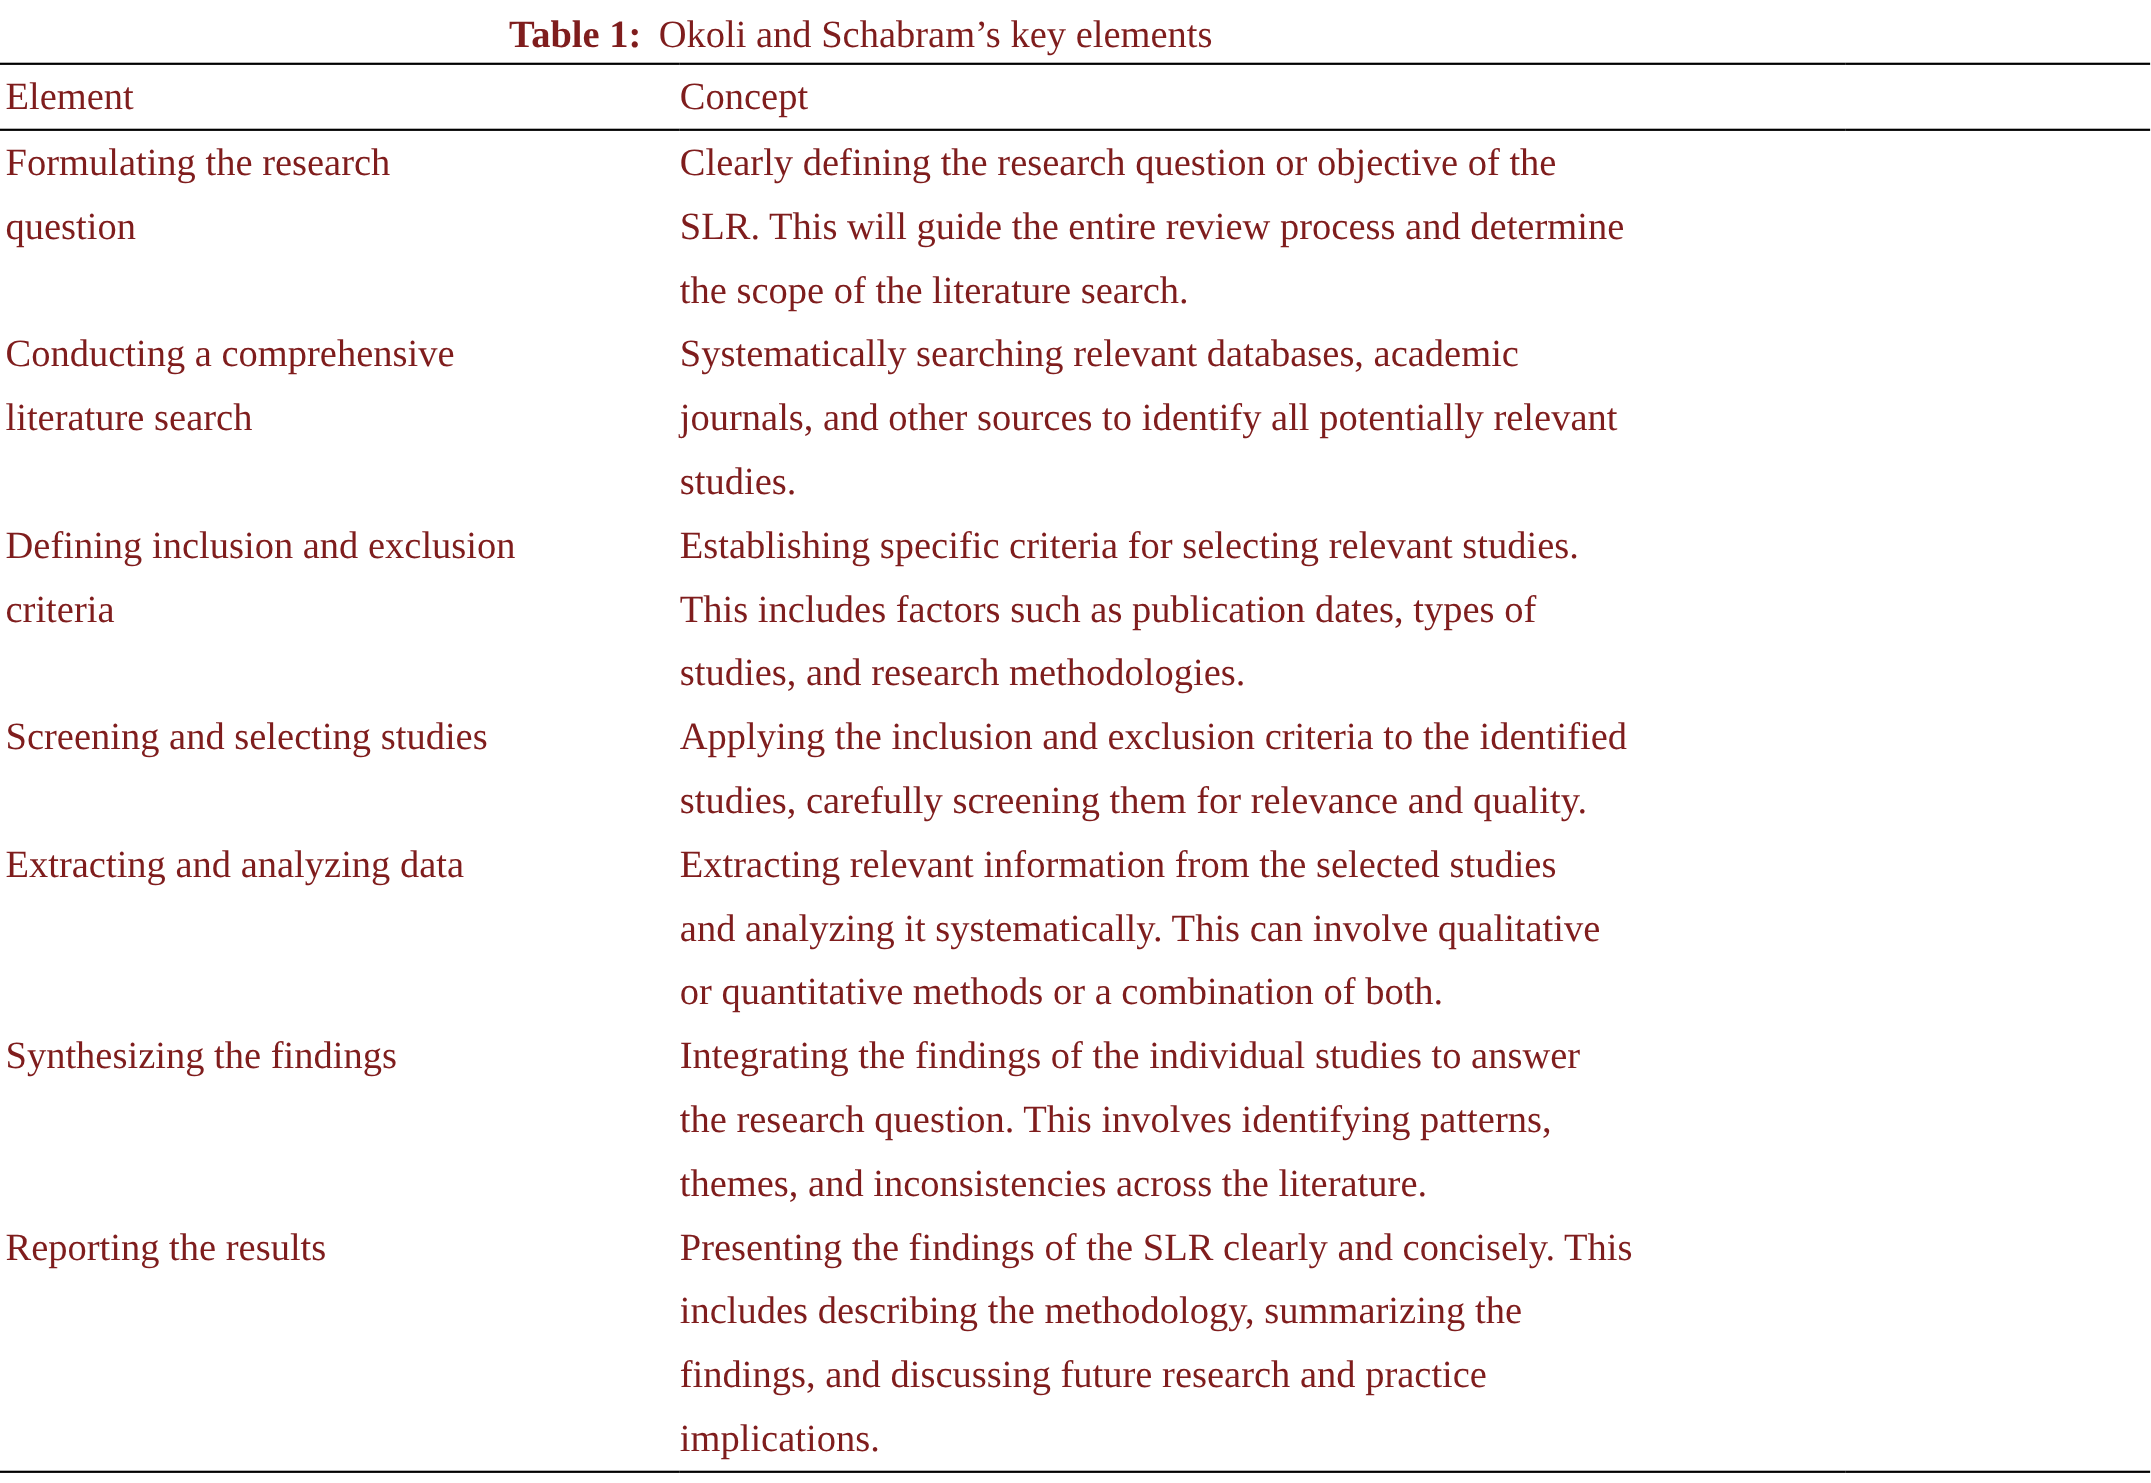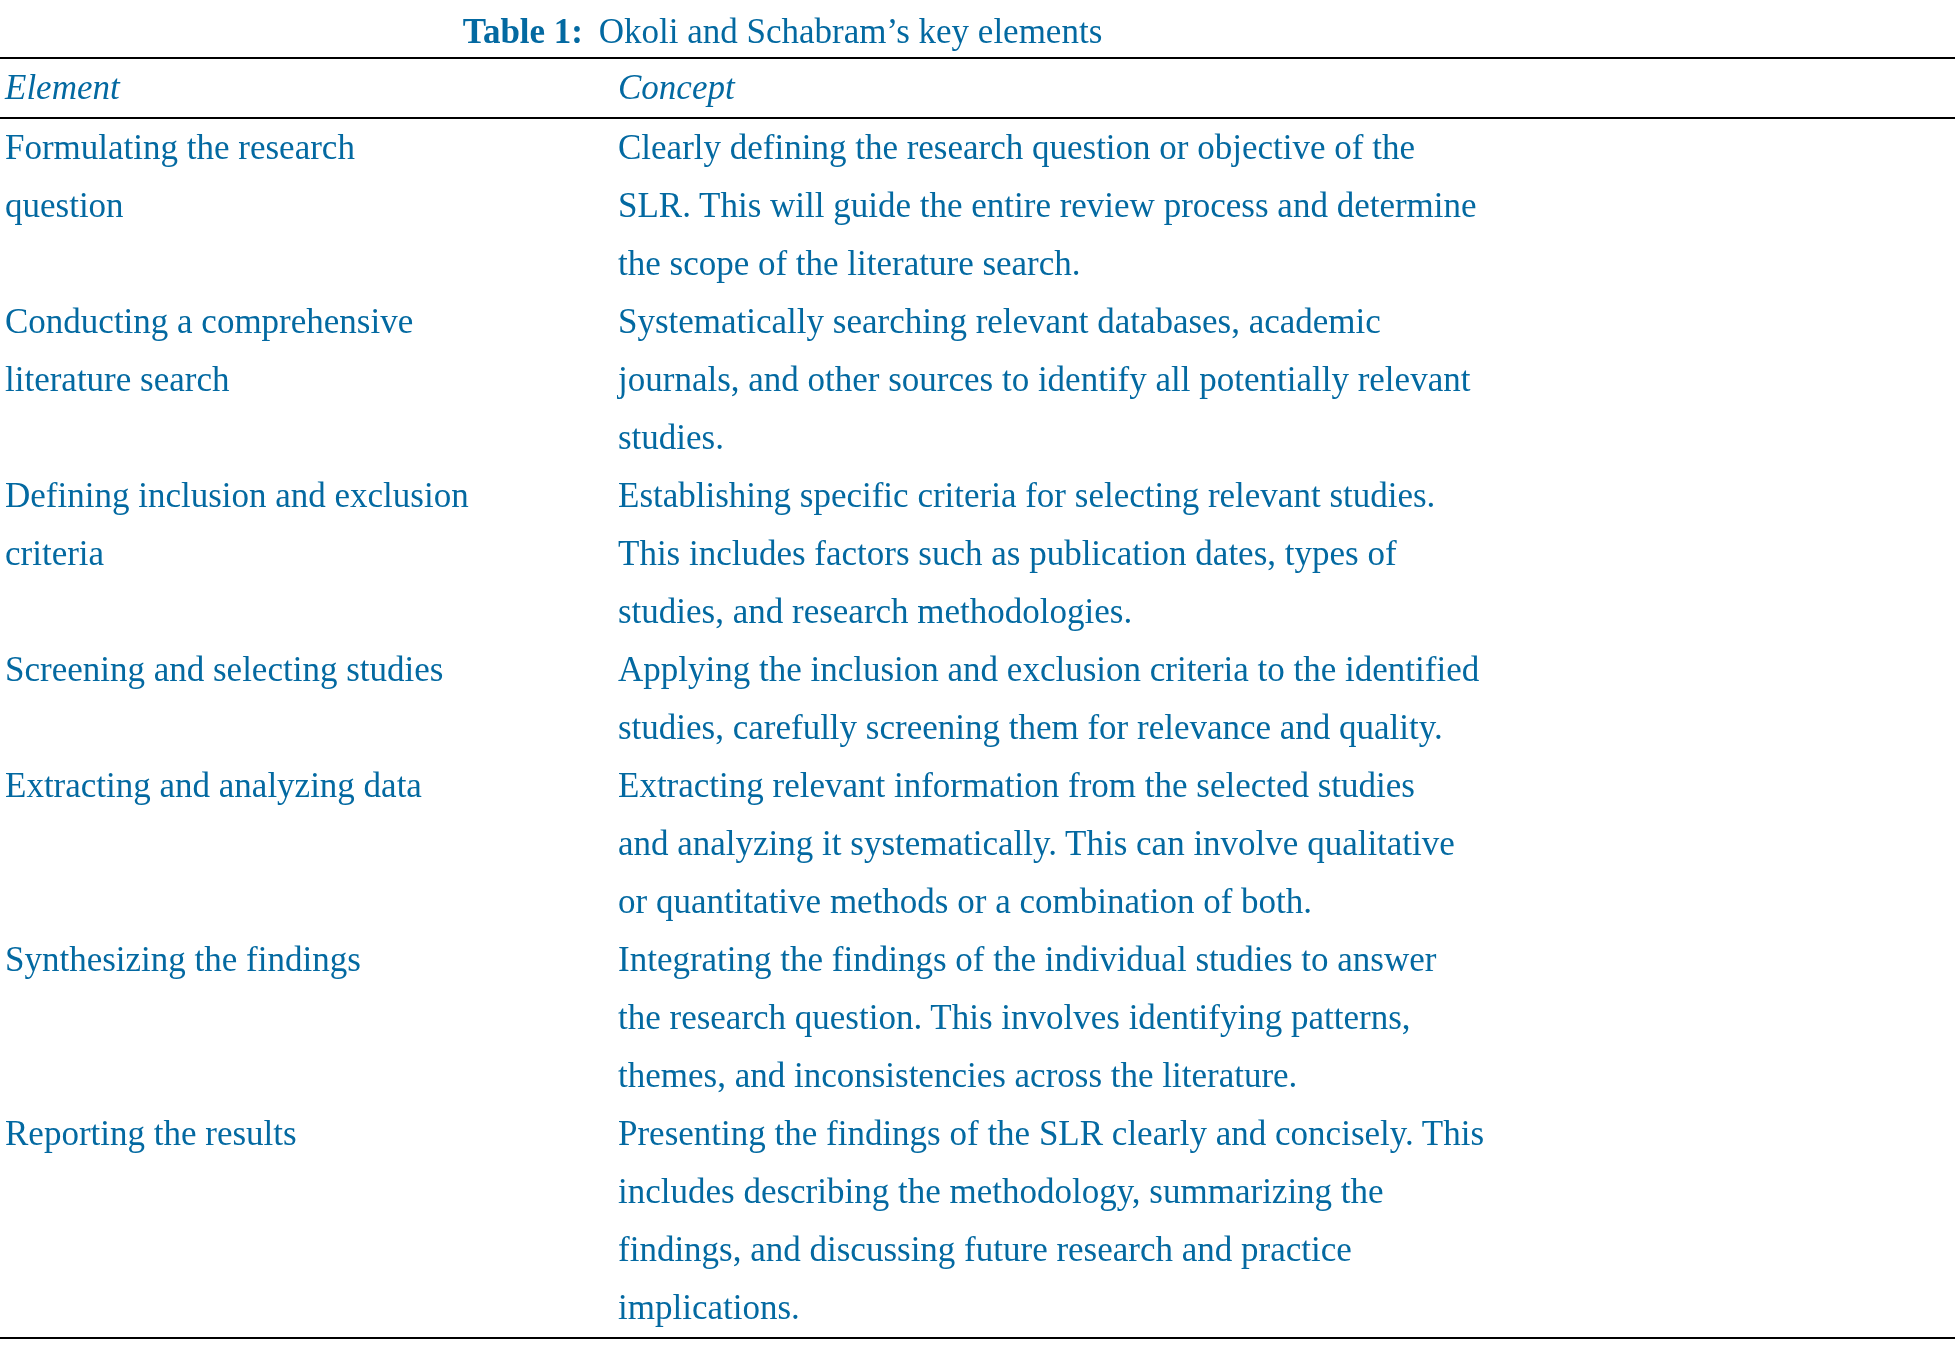--- a/index.html
+++ b/index.html
@@ -5,21 +5,21 @@
   html, body {
     margin: 0;
     padding: 0;
     background: #ffffff;
   }
   .page {
     position: relative;
     width: 1955px;
     height: 1348px;
     background: #ffffff;
-    color: #0369a1;
+    color: #7f1d1d;
     font-family: "Liberation Serif", "DejaVu Serif", serif;
     font-size: 35px;
     box-sizing: border-box;
     padding-top: 6px;
     overflow: hidden;
   }
   .caption {
     width: 1565px;
     height: 51px;
     line-height: 51px;
@@ -43,21 +43,20 @@
   col.c3 { width: auto; }
   thead th {
     border-top: 2px solid #000000;
     border-bottom: 2px solid #000000;
     font-weight: normal;
     font-size: 35px;
     text-align: left;
     line-height: 58px;
     height: 58px;
     padding: 0;
-    font-style: italic;
   }
   thead th.first { padding-left: 5px; }
   tbody td {
     vertical-align: top;
     padding: 0;
     line-height: 58px;
     white-space: pre-line;
   }
   td.el {
     padding-left: 5px;

